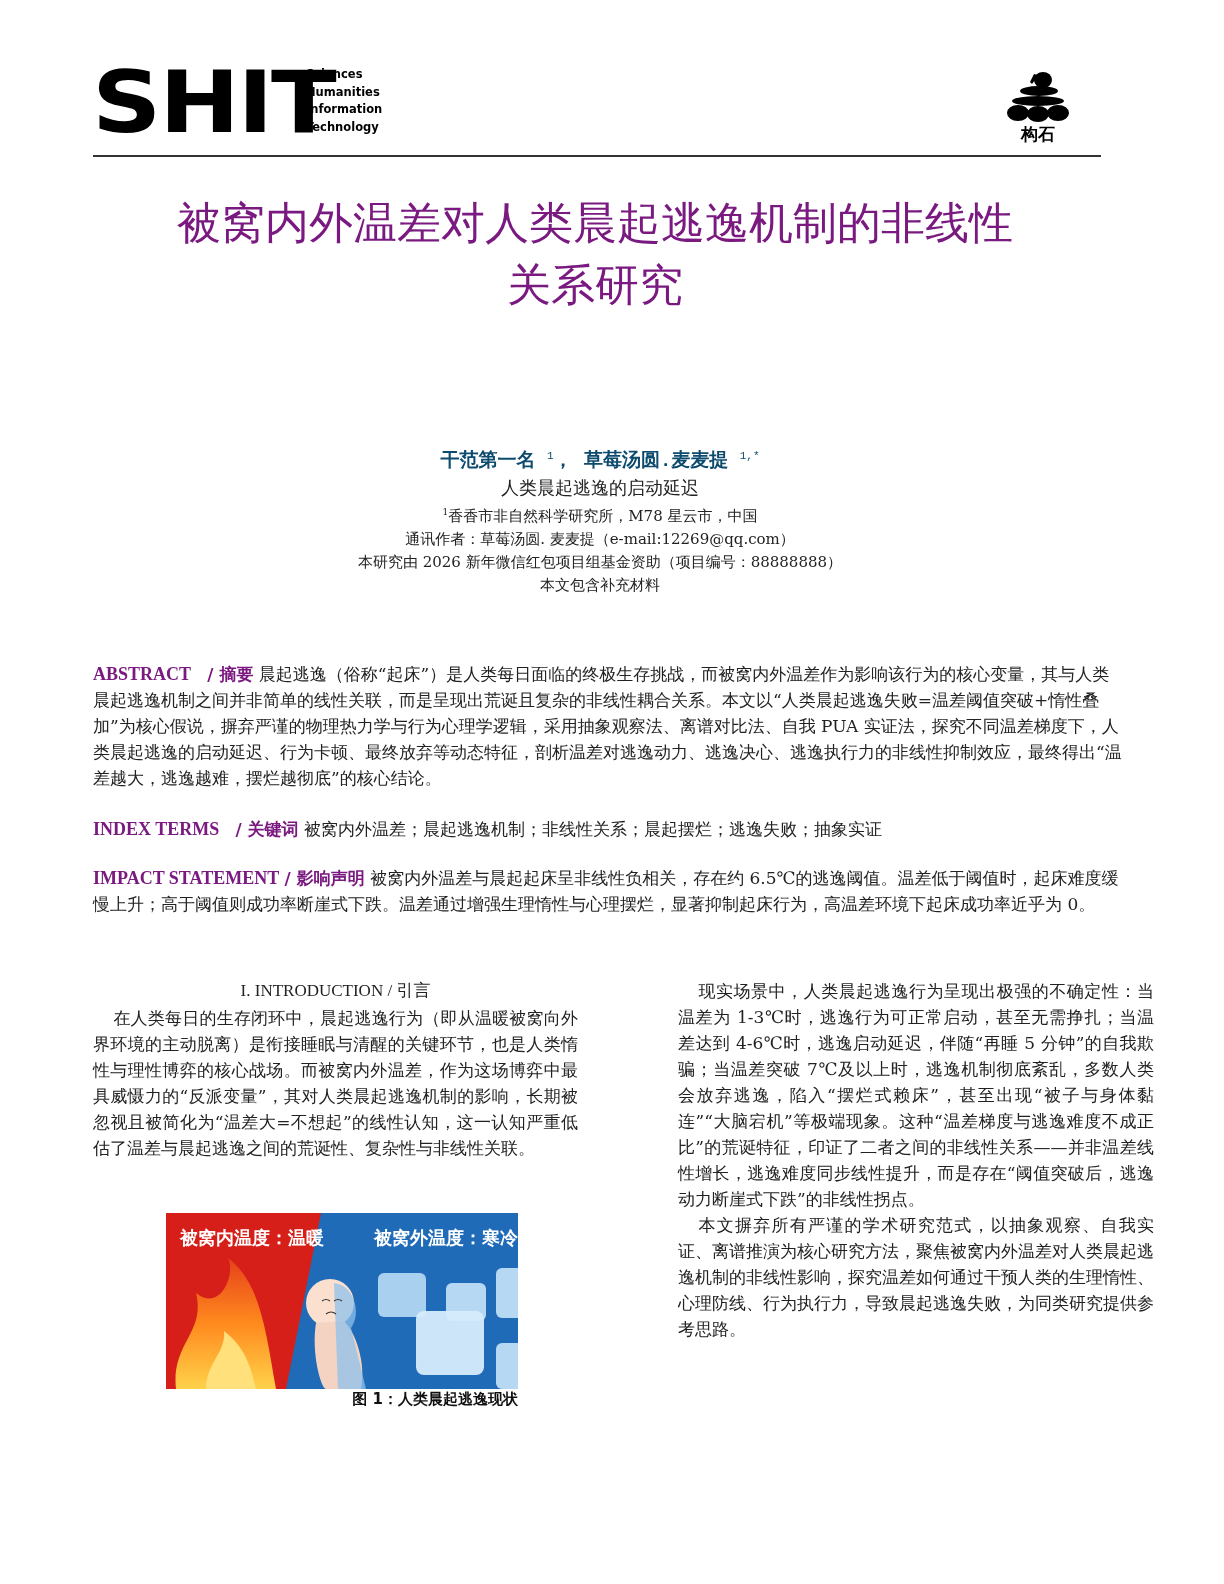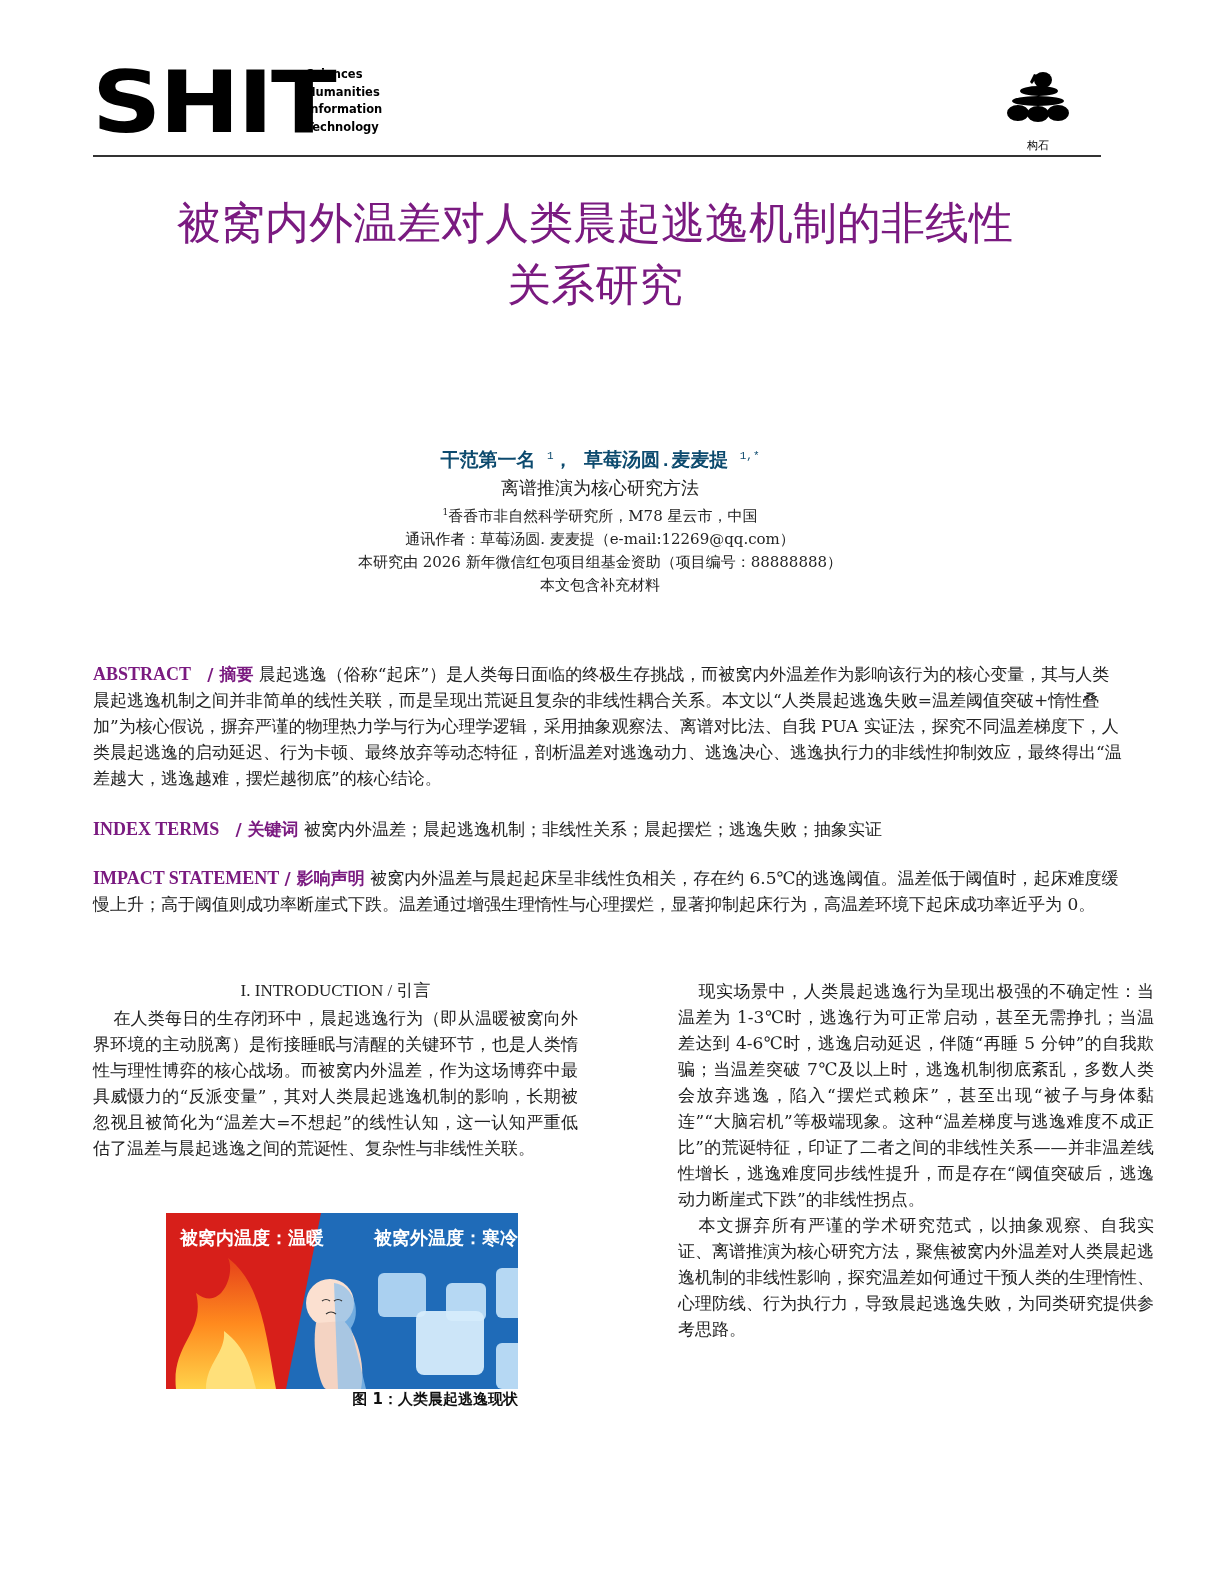--- a/index.html
+++ b/index.html
@@ -7,21 +7,21 @@
          font-family: "DejaVu Serif", "Liberation Serif", serif; color: #1a1a1a; }
 
   
   .logo { position: absolute; left: 92px; top: 62px; display: flex; align-items: flex-start; }
   .logo-word { font-family: "DejaVu Sans", "Liberation Sans", sans-serif; font-weight: bold;
                font-size: 86px; line-height: 80px; letter-spacing: -2px; color: #000; transform: scaleX(1.12); transform-origin: left top; }
   .logo-sub { position: absolute; left: 214px; top: 4px; font-family: "DejaVu Sans", "Liberation Sans", sans-serif;
               font-weight: bold; font-size: 11.5px; line-height: 17.5px; color: #000; }
   .pub-mark { position: absolute; left: 1004px; top: 70px; width: 68px; text-align: center; }
   .pub-mark svg { display: block; margin: 0 auto; }
-  .pub-mark-label { font-family: "DejaVu Sans", "Liberation Sans", sans-serif; font-weight: normal; font-size: 11px; color: #000; margin-top: 16px; }
+  .pub-mark-label { font-family: "DejaVu Sans", "Liberation Sans", sans-serif; font-weight: bold; font-size: 17px; color: #000; margin-top: 1px; }
   .header-rule { position: absolute; left: 93px; top: 155px; width: 1008px; height: 2px; background: #333; }
 
   
   .title { position: absolute; left: 100px; top: 192px; width: 990px; text-align: center;
            color: #7a1a80; font-size: 44px; line-height: 62px; font-family: "DejaVu Serif", "Liberation Serif", serif; }
 
   
   .authors { position: absolute; left: 200px; top: 442px; width: 800px; text-align: center; }
   .authors .names { font-weight: bold; font-size: 19px; line-height: 28px; color: #0c4a6e; font-family: Liberation Mono, monospace; }
   .authors .names sup { font-size: 11px; font-weight: normal; }
@@ -79,21 +79,21 @@
   <div>关系研究</div>
 </div>
 
 <div class="authors">
   <div class="names">
     <span>干范第一名</span>
     <sup>1</sup><span>，</span>
     <span>草莓汤圆.麦麦提</span>
     <sup>1,*</sup>
   </div>
-  <div class="inst">离谱推演为核心研究方法</div>
+  <div class="inst">人类晨起逃逸的启动延迟</div>
   <div class="line"><sup>1</sup><span>香香市非自然科学研究所，M78 星云市，中国</span></div>
   <div class="line">通讯作者：草莓汤圆. 麦麦提（e-mail:12269@qq.com）</div>
   <div class="line">本研究由 2026 新年微信红包项目组基金资助（项目编号：88888888）</div>
   <div class="line">本文包含补充材料</div>
 </div>
 
 <div class="abs" style="top:661px;">
   <span class="label-en">ABSTRACT</span>&nbsp;&nbsp;&nbsp;<span class="label-zh">/ 摘要</span>
   <span>晨起逃逸（俗称“起床”）是人类每日面临的终极生存挑战，而被窝内外温差作为影响该行为的核心变量，其与人类晨起逃逸机制之间并非简单的线性关联，而是呈现出荒诞且复杂的非线性耦合关系。本文以“人类晨起逃逸失败=温差阈值突破+惰性叠加”为核心假说，摒弃严谨的物理热力学与行为心理学逻辑，采用抽象观察法、离谱对比法、自我 PUA 实证法，探究不同温差梯度下，人类晨起逃逸的启动延迟、行为卡顿、最终放弃等动态特征，剖析温差对逃逸动力、逃逸决心、逃逸执行力的非线性抑制效应，最终得出“温差越大，逃逸越难，摆烂越彻底”的核心结论。</span>
 </div>

